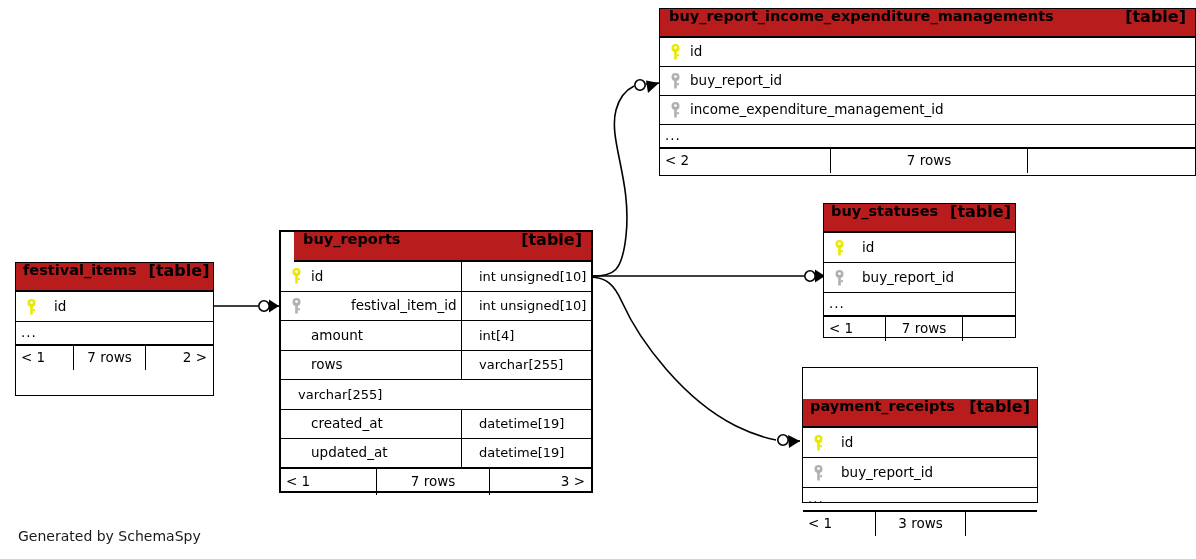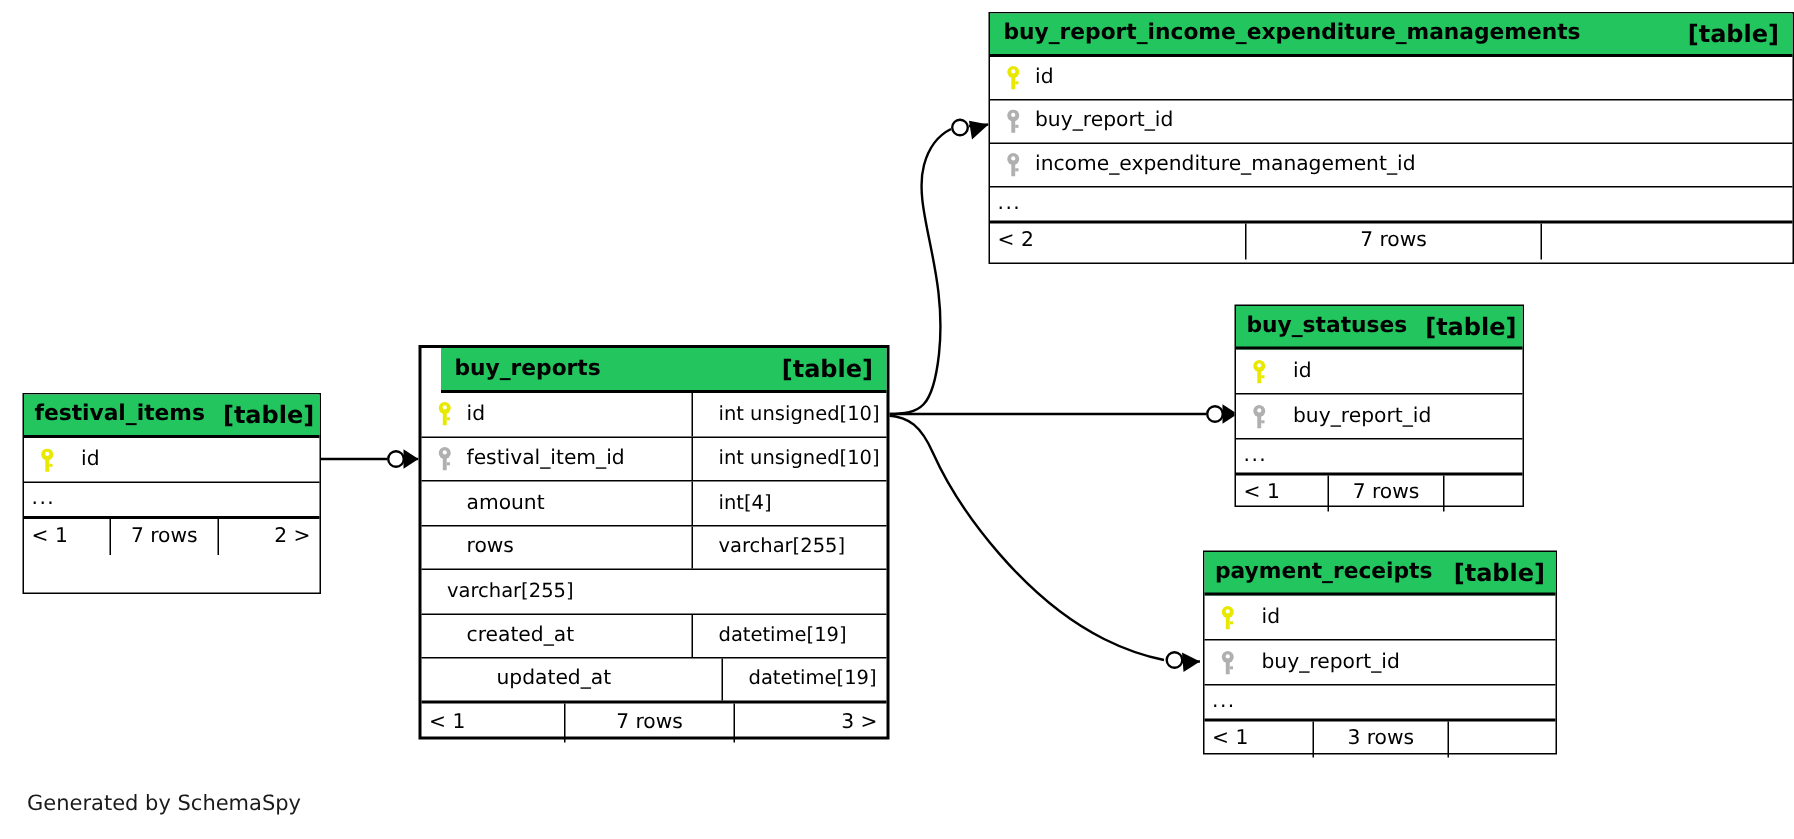--- a/index.html
+++ b/index.html
@@ -34,25 +34,25 @@
     position: absolute;
     background: #ffffff;
     border: 2px solid #000000;
     box-sizing: border-box;
     z-index: 2;
     font-size: 13px;
     line-height: 1;
   }
   .table-node.thin { border-width: 1px; }
   .tbl-header {
-    background: #22c55e;
+    background: #b91c1c;
     border-bottom: 2px solid #000000;
     box-sizing: border-box;
     display: flex;
-    align-items: center;
+    align-items: flex-start;
     justify-content: space-between;
     padding: 0 9px;
     height: 29px;
     white-space: nowrap;
   }
   .tbl-title {
     font-weight: bold;
     font-size: 14.5px;
     color: #000;
   }
@@ -244,21 +244,21 @@
             <circle cx="4.5" cy="3.6" r="1.4" fill="#ffffff"></circle>
             <rect x="3.2" y="6" width="2.6" height="9.5" fill="#e8e800"></rect>
             <rect x="5.8" y="10.2" width="2.2" height="2" fill="#e8e800"></rect>
           </svg>
         </span>
         <span class="col-label">id</span>
       </div>
       <div class="col-type" style="flex:1 1 auto;">int unsigned[10]</div>
     </div>
     <div class="col-row">
-      <div class="col-name has-divider" style="width:181px; flex:0 0 181px;">
+      <div class="col-name has-divider" style="width:181px; flex:0 0 181px;gap:40px;">
         <span class="keyslot">
           <svg class="key" width="9" height="16" viewBox="0 0 9 16" xmlns="http://www.w3.org/2000/svg">
             <circle cx="4.5" cy="4" r="4" fill="#b0b0b0"></circle>
             <circle cx="4.5" cy="3.6" r="1.4" fill="#ffffff"></circle>
             <rect x="3.2" y="6" width="2.6" height="9.5" fill="#b0b0b0"></rect>
             <rect x="5.8" y="10.2" width="2.2" height="2" fill="#b0b0b0"></rect>
           </svg>
         </span>
         <span class="col-label">festival_item_id</span>
       </div>
@@ -282,21 +282,21 @@
       <div class="col-type" style="flex:1 1 auto;">varchar[255]</div>
     </div>
     <div class="col-row">
       <div class="col-name has-divider" style="width:181px; flex:0 0 181px;">
         <span class="keyslot"></span>
         <span class="col-label">created_at</span>
       </div>
       <div class="col-type" style="flex:1 1 auto;">datetime[19]</div>
     </div>
     <div class="col-row" style="border-bottom:2px solid #000;">
-      <div class="col-name has-divider" style="width:181px; flex:0 0 181px;margin-left:20px;">
+      <div class="col-name has-divider" style="width:181px; flex:0 0 181px;">
         <span class="keyslot"></span>
         <span class="col-label">updated_at</span>
       </div>
       <div class="col-type" style="flex:1 1 auto;">datetime[19]</div>
     </div>
     <div class="footer-row" style="height:26px;">
       <div class="foot-cell foot-left" style="width:96px;">&lt; 1</div>
       <div class="foot-cell foot-mid" style="width:113px;">7 rows</div>
       <div class="foot-cell foot-right" style="flex:1 1 auto;">3 &gt;</div>
     </div>
@@ -361,21 +361,21 @@
     </div>
     <div class="dots-row">...</div>
     <div class="footer-row">
       <div class="foot-cell foot-left" style="width:62px;">&lt; 1</div>
       <div class="foot-cell foot-mid" style="width:77px;">7 rows</div>
       <div class="foot-cell foot-right" style="flex:1 1 auto;"></div>
     </div>
   </div>
 
   <div class="table-node thin" style="left:802px; top:367px; width:236px; height:136px;">
-    <div class="tbl-header" style="padding:0 7px;">
+    <div class="tbl-header" style="padding:0 7px;margin-top:31px;">
       <span class="tbl-title">payment_receipts</span>
       <span class="tbl-tag">[table]</span>
     </div>
     <div class="col-row" style="height:30px;">
       <div class="col-name">
         <span class="keyslot">
           <svg class="key" width="9" height="16" viewBox="0 0 9 16" xmlns="http://www.w3.org/2000/svg">
             <circle cx="4.5" cy="4" r="4" fill="#e8e800"></circle>
             <circle cx="4.5" cy="3.6" r="1.4" fill="#ffffff"></circle>
             <rect x="3.2" y="6" width="2.6" height="9.5" fill="#e8e800"></rect>

